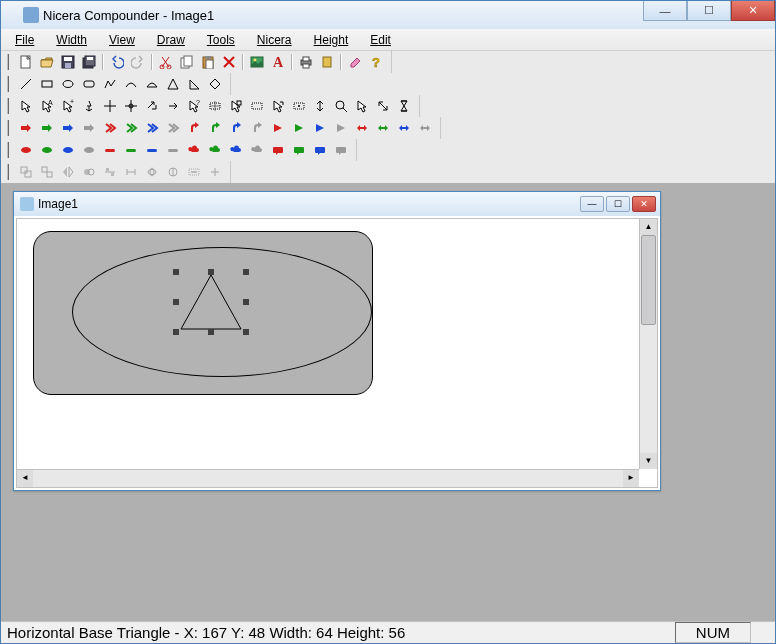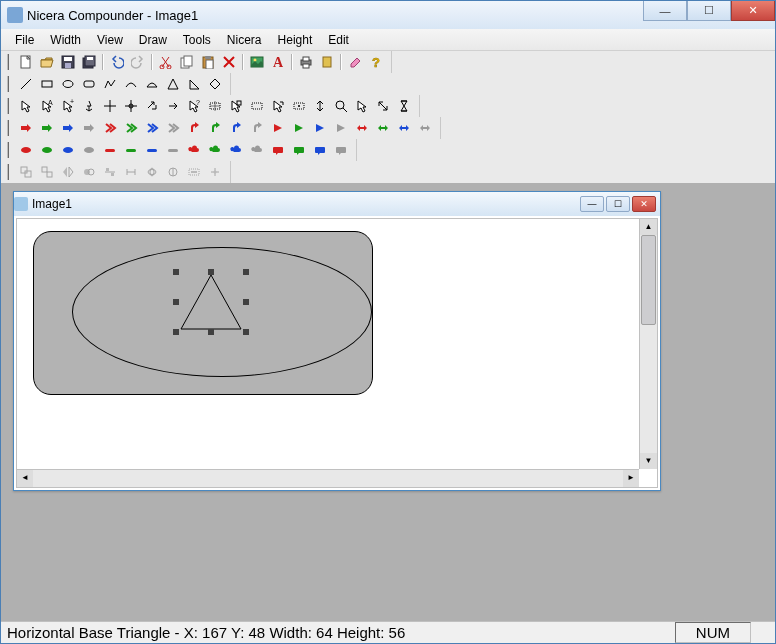--- a/index.html
+++ b/index.html
@@ -1,34 +1,34 @@
 <!DOCTYPE html>
 <html><head>
 <meta charset="utf-8">
 <style>
 * { box-sizing: border-box; margin: 0; padding: 0; }
 body { font-family: "Segoe UI", Tahoma, sans-serif; font-size: 12px; background: #fff; width: 776px; height: 644px; overflow: hidden; position: relative; }
 .window { width: 776px; height: 644px; border: 1px solid #4a7fb5; display: flex; flex-direction: column; }
-.titlebar { height: 28px; background: linear-gradient(#f0f5fb,#d8e6f5); display: flex; align-items: center; padding-left: 6px; }
+.titlebar { height: 28px; background: linear-gradient(#f0f5fb,#d8e6f5); display: flex; align-items: center; padding-left: 22px; }
 .titlebar .appicon { width: 16px; height: 16px; background: #7aa6d6; margin-right: 4px; border-radius: 2px; }
 .titlebar .title { flex: 1; font-size: 13px; color: #000; }
 .winbtns { display: flex; height: 100%; }
 .winbtn { width: 44px; height: 20px; margin-top: 0; border: 1px solid #8fa9c8; border-top: none; background: linear-gradient(#eaf2fb,#cfe0f2); display: flex; align-items: center; justify-content: center; font-size: 11px; color: #333; cursor: pointer; }
 .winbtn.close { background: linear-gradient(#e97e6e,#c84740); color: #fff; border-color: #a03a33; }
-.menubar { height: 22px; background: linear-gradient(#f5f5f5,#e9e9e9); border-bottom: 1px solid #d0d0d0; display: flex; align-items: center; padding-left: 6px; gap: 0; }
+.menubar { height: 22px; background: linear-gradient(#f5f5f5,#e9e9e9); border-bottom: 1px solid #d0d0d0; display: flex; align-items: center; padding-left: 6px; gap: 6px; text-decoration: underline; }
 .menuitem { padding: 2px 8px; font-size: 12px; color: #000; cursor: pointer; }
 .toolrows { background: #eaeaea; }
 .toolrow { display: flex; align-items: center; height: 22px; padding-left: 6px; gap: 1px; }
 .toolrow .handle { width: 5px; height: 16px; border-left: 2px ridge #bcbcbc; margin-right: 3px; }
 .tb { width: 20px; height: 18px; display: flex; align-items: center; justify-content: center; cursor: pointer; border: 1px solid transparent; }
 .sep { width: 2px; height: 16px; border-left: 1px solid #b0b0b0; border-right: 1px solid #fff; margin: 0 2px; }
 .bandend { border-right: 1px solid #c8c8c8; padding-right: 4px; margin-right: 2px; display: flex; align-items: center; height: 22px; }
 .workspace { flex: 1; background: #b0b0b0; position: relative; padding: 8px; }
 .childwin { position: absolute; left: 12px; top: 8px; width: 648px; height: 300px; border: 1px solid #4a88c0; background: #fff; display: flex; flex-direction: column; box-shadow: 0 1px 2px rgba(0,0,0,.2); }
-.childtitle { height: 24px; background: linear-gradient(#f3f8fd,#d5e5f4); display: flex; align-items: center; }
+.childtitle { height: 24px; background: linear-gradient(#f3f8fd,#d5e5f4); display: flex; align-items: center; padding-left: 6px; }
 .childtitle .icon { width: 14px; height: 14px; background: #a0c8e8; margin-right: 4px; border-radius: 2px; }
 .childtitle .t { flex: 1; font-size: 12px; color: #000; }
 .childbtns { display: flex; gap: 2px; margin-right: 4px; }
 .cb { width: 24px; height: 16px; border: 1px solid #8fa9c8; background: linear-gradient(#eaf2fb,#cfe0f2); display: flex; align-items: center; justify-content: center; font-size: 9px; cursor: pointer; border-radius: 2px; }
 .cb.close { background: linear-gradient(#e97e6e,#c84740); color: #fff; border-color: #a03a33; }
 .canvaswrap { flex: 1; position: relative; background: #fff; border: 1px solid #c0c0c0; margin: 2px; overflow: hidden; }
 .canvas { position: absolute; left: 0; top: 0; right: 18px; bottom: 18px; background: #fff; }
 .vscroll { position: absolute; right: 0; top: 0; width: 18px; bottom: 18px; background: #e8e8e8; border-left: 1px solid #c0c0c0; }
 .vscroll .thumb { position: absolute; top: 16px; left: 1px; right: 1px; height: 90px; background: #cdcdd0; border: 1px solid #a0a0a0; border-radius: 2px; }
 .vscroll .arr { position: absolute; left: 0; right: 0; height: 16px; background: #ddd; text-align: center; font-size: 8px; line-height: 16px; }

